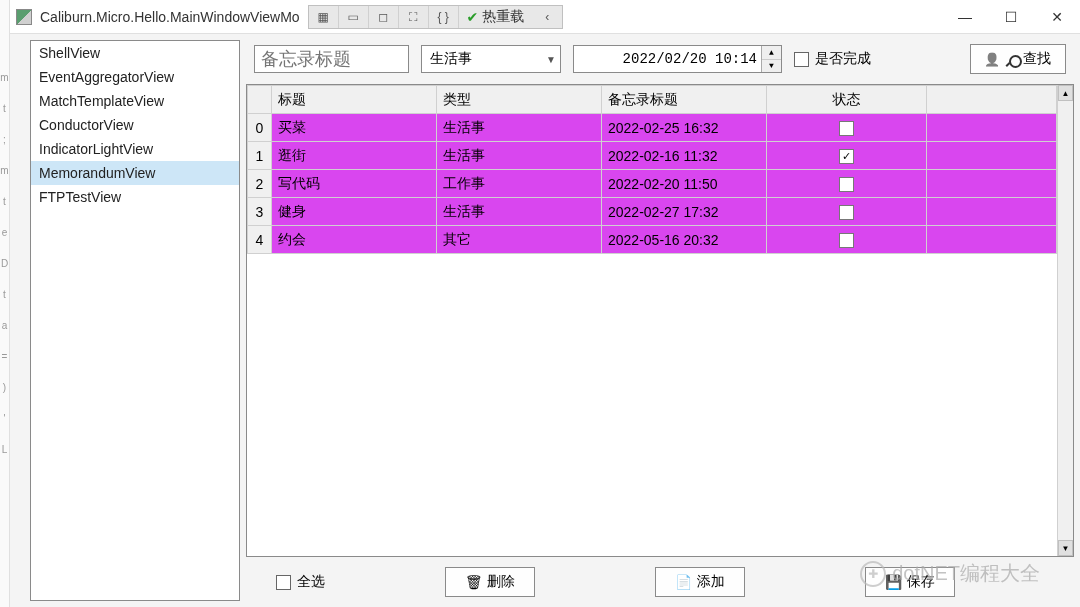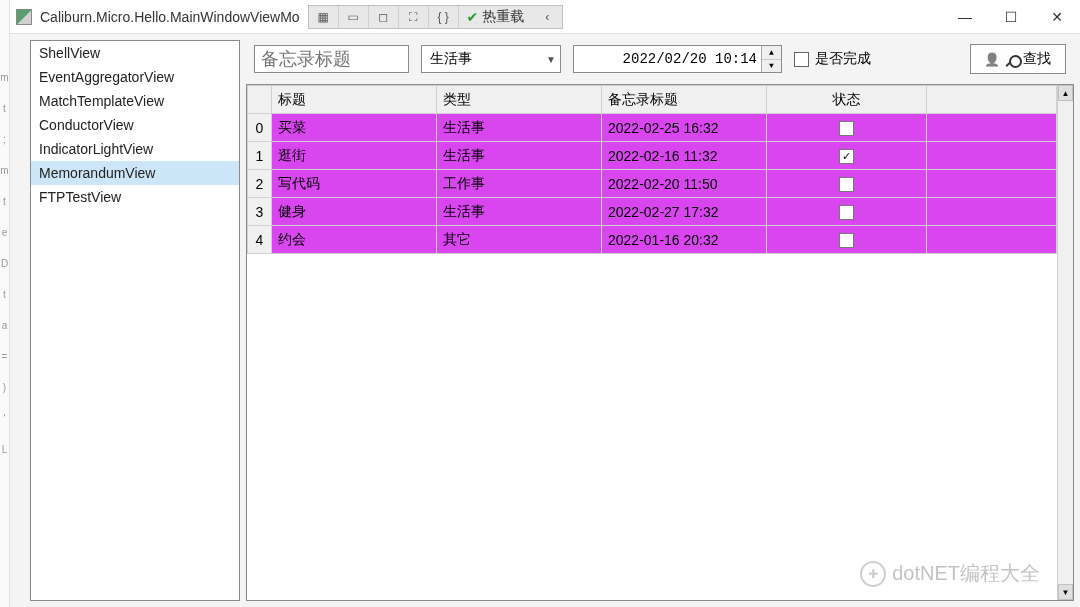--- a/index.html
+++ b/index.html
@@ -195,33 +195,51 @@
                 <td class="col-title">健身</td>
                 <td class="col-type">生活事</td>
                 <td class="col-time">2022-02-27 17:32</td>
                 <td class="col-status"><span class="grid-chk"></span></td>
                 <td></td>
               </tr>
               <tr>
                 <td class="row-hdr">4</td>
                 <td class="col-title">约会</td>
                 <td class="col-type">其它</td>
-                <td class="col-time">2022-01-16 20:32</td>
+                <td class="col-time">2022-05-16 20:32</td>
                 <td class="col-status"><span class="grid-chk"></span></td>
                 <td></td>
               </tr>
             </tbody>
         </table>
         <div class="vscroll">
           <div class="scroll-btn">▲</div>
           <div class="scroll-track"></div>
           <div class="scroll-btn">▼</div>
         </div>
       </div>
     </div>
 
+    <div class="bottom-bar">
+      <div class="sel-all">
+        <div class="chkbox"></div>
+        <span>全选</span>
+      </div>
+      <div class="btn">
+        <span class="btn-icon">🗑</span>
+        <span>删除</span>
+      </div>
+      <div class="btn">
+        <span class="btn-icon">📄</span>
+        <span>添加</span>
+      </div>
+      <div class="btn">
+        <span class="btn-icon">💾</span>
+        <span>保存</span>
+      </div>
+    </div>
   </div>
 </div>
 
 <div class="watermark">
   <div class="wm-logo">✚</div>
   <span>dotNET编程大全</span>
 </div>
 
 </body></html>

